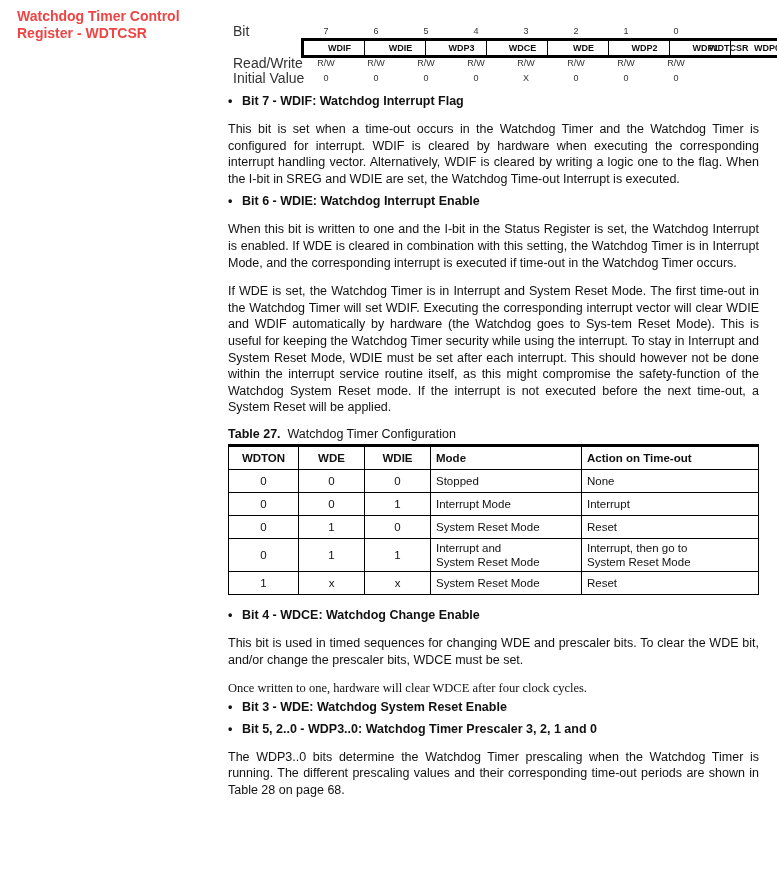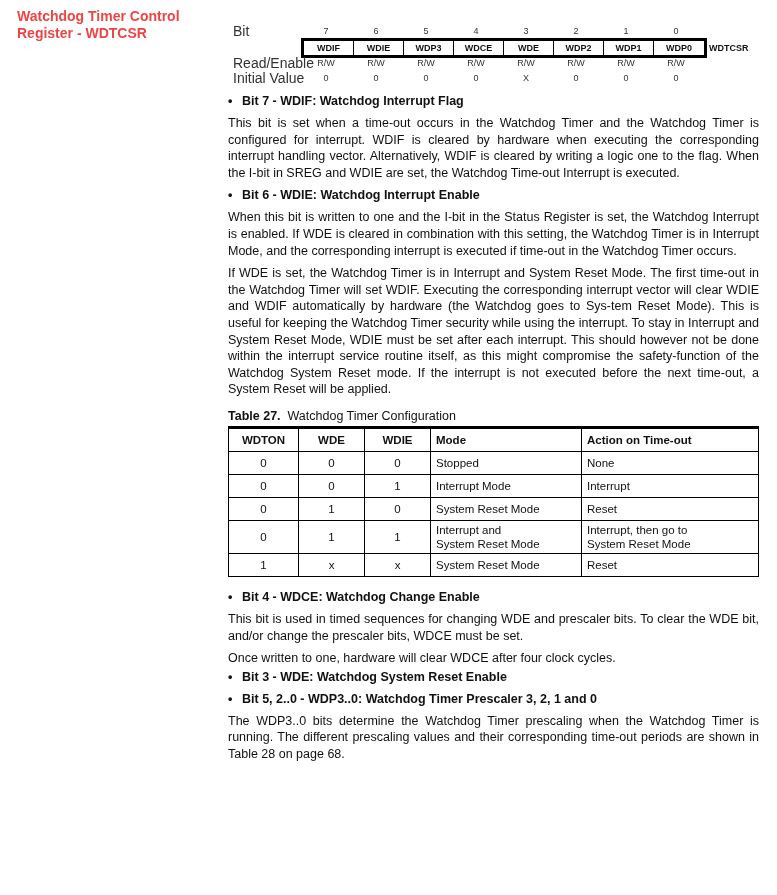--- a/index.html
+++ b/index.html
@@ -20,36 +20,36 @@
   .reg-cells { position: absolute; left: 68px; display: flex; }
   .reg-cell {
     width: 50px; text-align: center; font-size: 9px; line-height: 14px; color: #333;
   }
   .reg-box {
     position: absolute; left: 68px; top: 14px;
     display: flex; border: 3px solid #000; height: 14px; box-sizing: content-box;
   }
   .reg-box .bit {
     width: 49px; border-right: 1px solid #000; text-align: center;
-    font-size: 9px; font-weight: bold; line-height: 14px;
+    font-size: 9px; font-weight: bold; line-height: 14px; padding-left: 11px;
   }
   .reg-box .bit:last-child { border-right: none; width: 50px; }
   .reg-name {
     position: absolute; left: 476px; top: 17px;
     font-size: 9px; font-weight: bold; line-height: 14px;
   }
   
   .content { position: absolute; left: 228px; top: 93px; width: 531px; }
   .bullet-h {
     font-weight: bold; font-size: 12.5px; line-height: 16px; margin: 0 0 6px 0;
     display: flex;
   }
   .bullet-h .dot { width: 14px; flex: none; }
   .para {
-    font-size: 12.5px; line-height: 16.6px; text-align: justify; margin: 0 0 6px 0;
+    font-size: 12.5px; line-height: 16.6px; text-align: justify; margin: 12px 0 6px 0;
   }
   .tbl-caption { font-size: 12.5px; line-height: 16px; margin: 10px 0 2px 0; }
   .tbl-caption b { font-weight: bold; }
   table.cfg {
     border-collapse: collapse; width: 531px; font-size: 11.5px;
     border-top: 3px solid #000; border-bottom: 1px solid #000;
   }
   table.cfg td, table.cfg th {
     border-left: 1px solid #000; border-right: 1px solid #000;
     border-bottom: 1px solid #000; padding: 2px 5px; height: 18px; line-height: 14px;
@@ -82,21 +82,21 @@
     <span class="bit">WDIE</span>
     <span class="bit">WDP3</span>
     <span class="bit">WDCE</span>
     <span class="bit">WDE</span>
     <span class="bit">WDP2</span>
     <span class="bit">WDP1</span>
     <span class="bit">WDP0</span>
   </div>
   <span class="reg-name">WDTCSR</span>
   <div class="reg-row" style="position:absolute; top:32px; width:500px;">
-    <span class="reg-label">Read/Enable</span>
+    <span class="reg-label">Read/Write</span>
     <div class="reg-cells">
       <span class="reg-cell">R/W</span>
       <span class="reg-cell">R/W</span>
       <span class="reg-cell">R/W</span>
       <span class="reg-cell">R/W</span>
       <span class="reg-cell">R/W</span>
       <span class="reg-cell">R/W</span>
       <span class="reg-cell">R/W</span>
       <span class="reg-cell">R/W</span>
     </div>
@@ -188,21 +188,21 @@
     </tr>
   </tbody>
     </table>
   <div class="sp"></div>
 
   <div class="bullet-h" style="margin-top:4px;">
     <span class="dot">•</span>
     <span>Bit 4 - WDCE: Watchdog Change Enable</span>
   </div>
   <p class="para">This bit is used in timed sequences for changing WDE and prescaler bits. To clear the WDE bit, and/or change the prescaler bits, WDCE must be set.</p>
-  <p class="para" style="margin-bottom:2px;">Once written to one, hardware will clear WDCE after four clock cycles.</p>
+  <p class="para" style="margin-bottom:2px;font-family:Liberation Serif, serif;">Once written to one, hardware will clear WDCE after four clock cycles.</p>
 
   <div class="bullet-h">
     <span class="dot">•</span>
     <span>Bit 3 - WDE: Watchdog System Reset Enable</span>
   </div>
 
   <div class="bullet-h">
     <span class="dot">•</span>
     <span>Bit 5, 2..0 - WDP3..0: Watchdog Timer Prescaler 3, 2, 1 and 0</span>
   </div>

